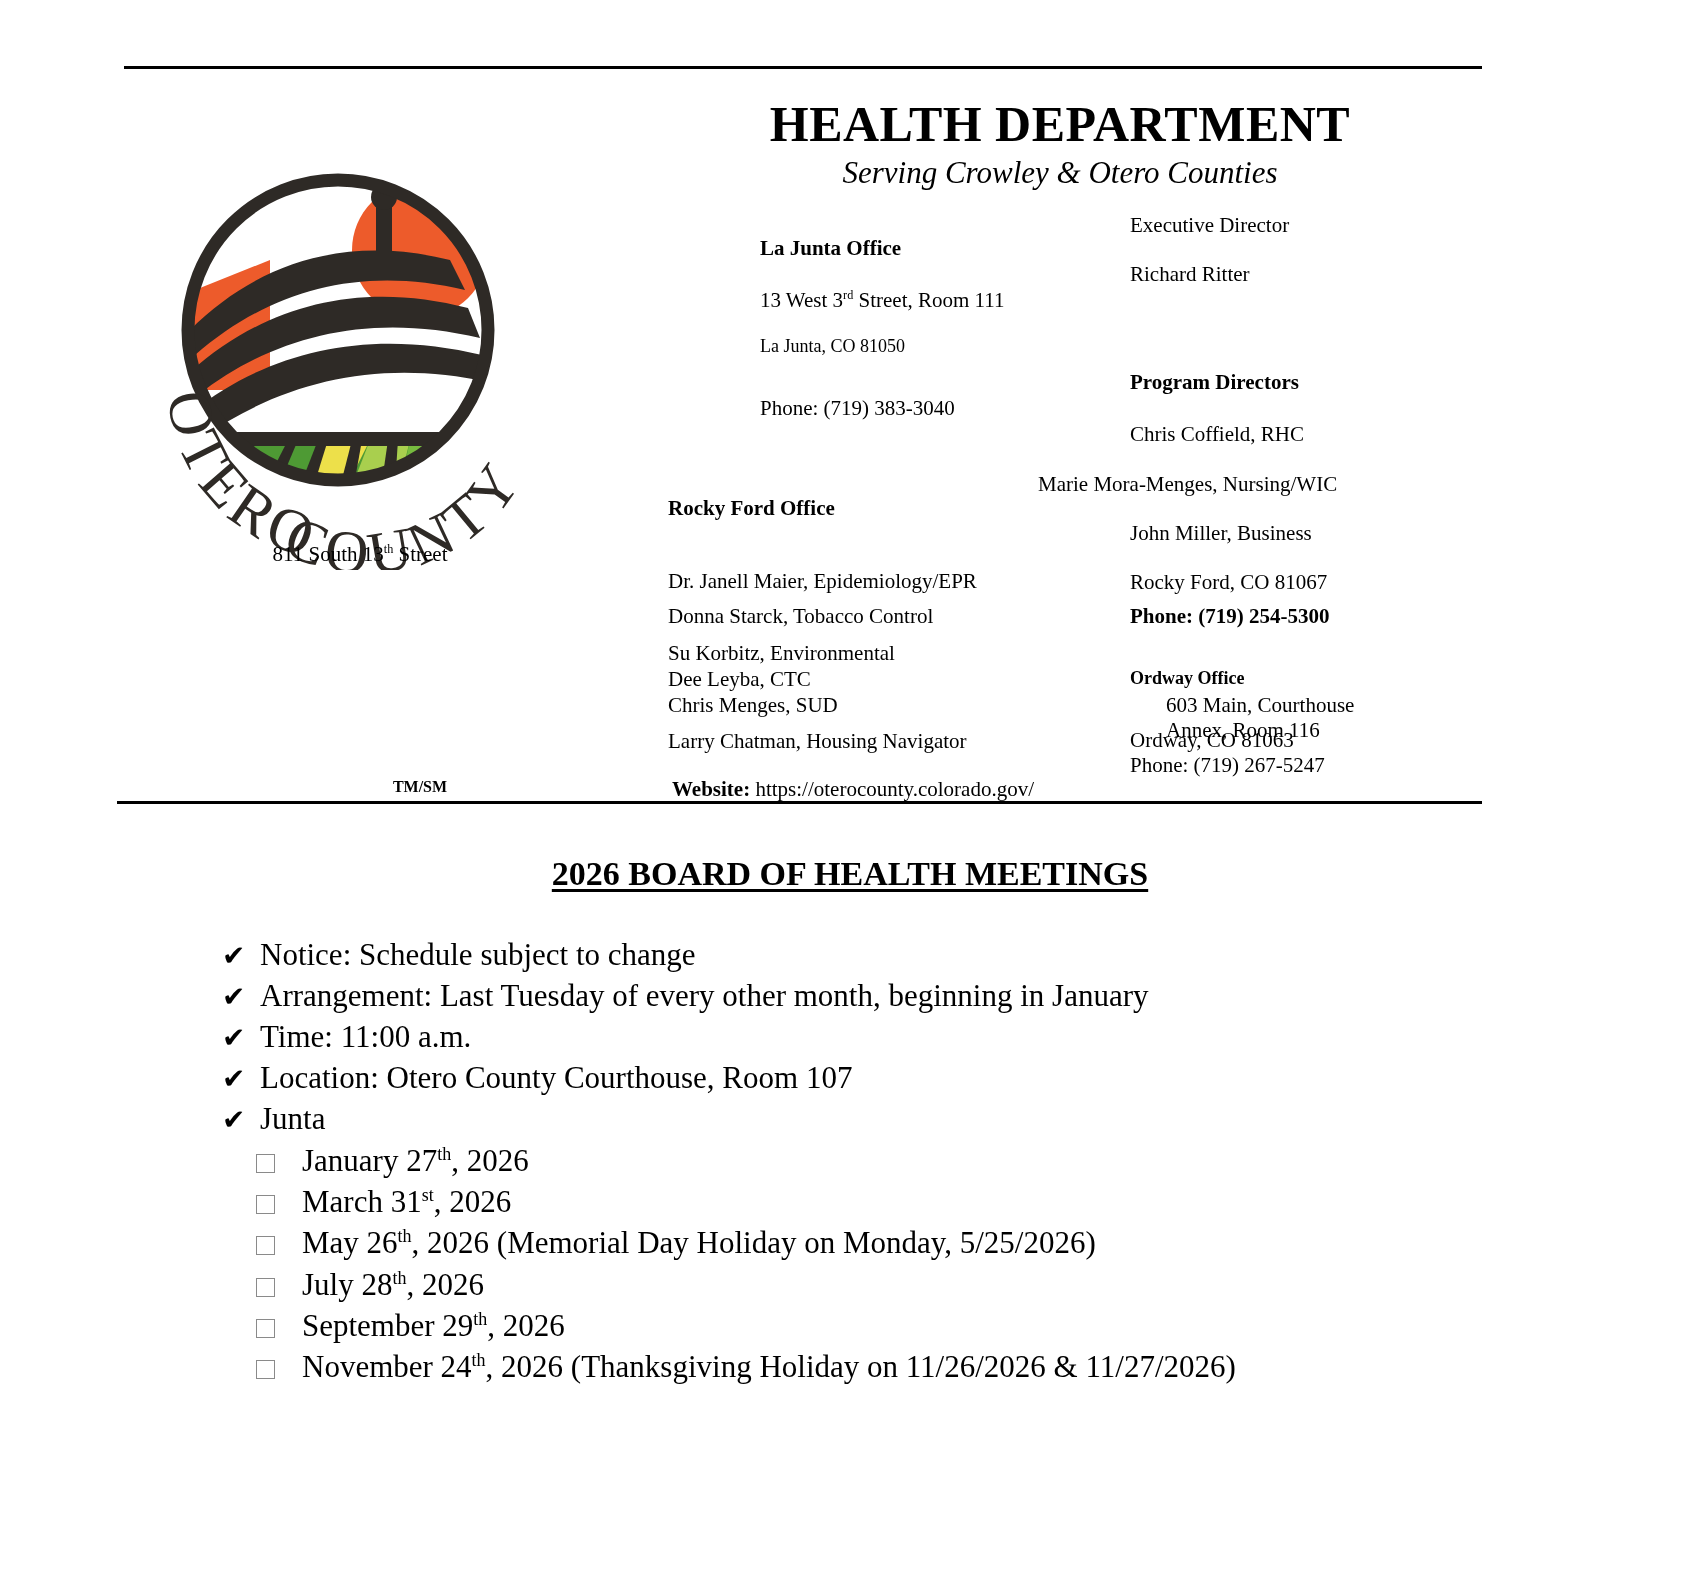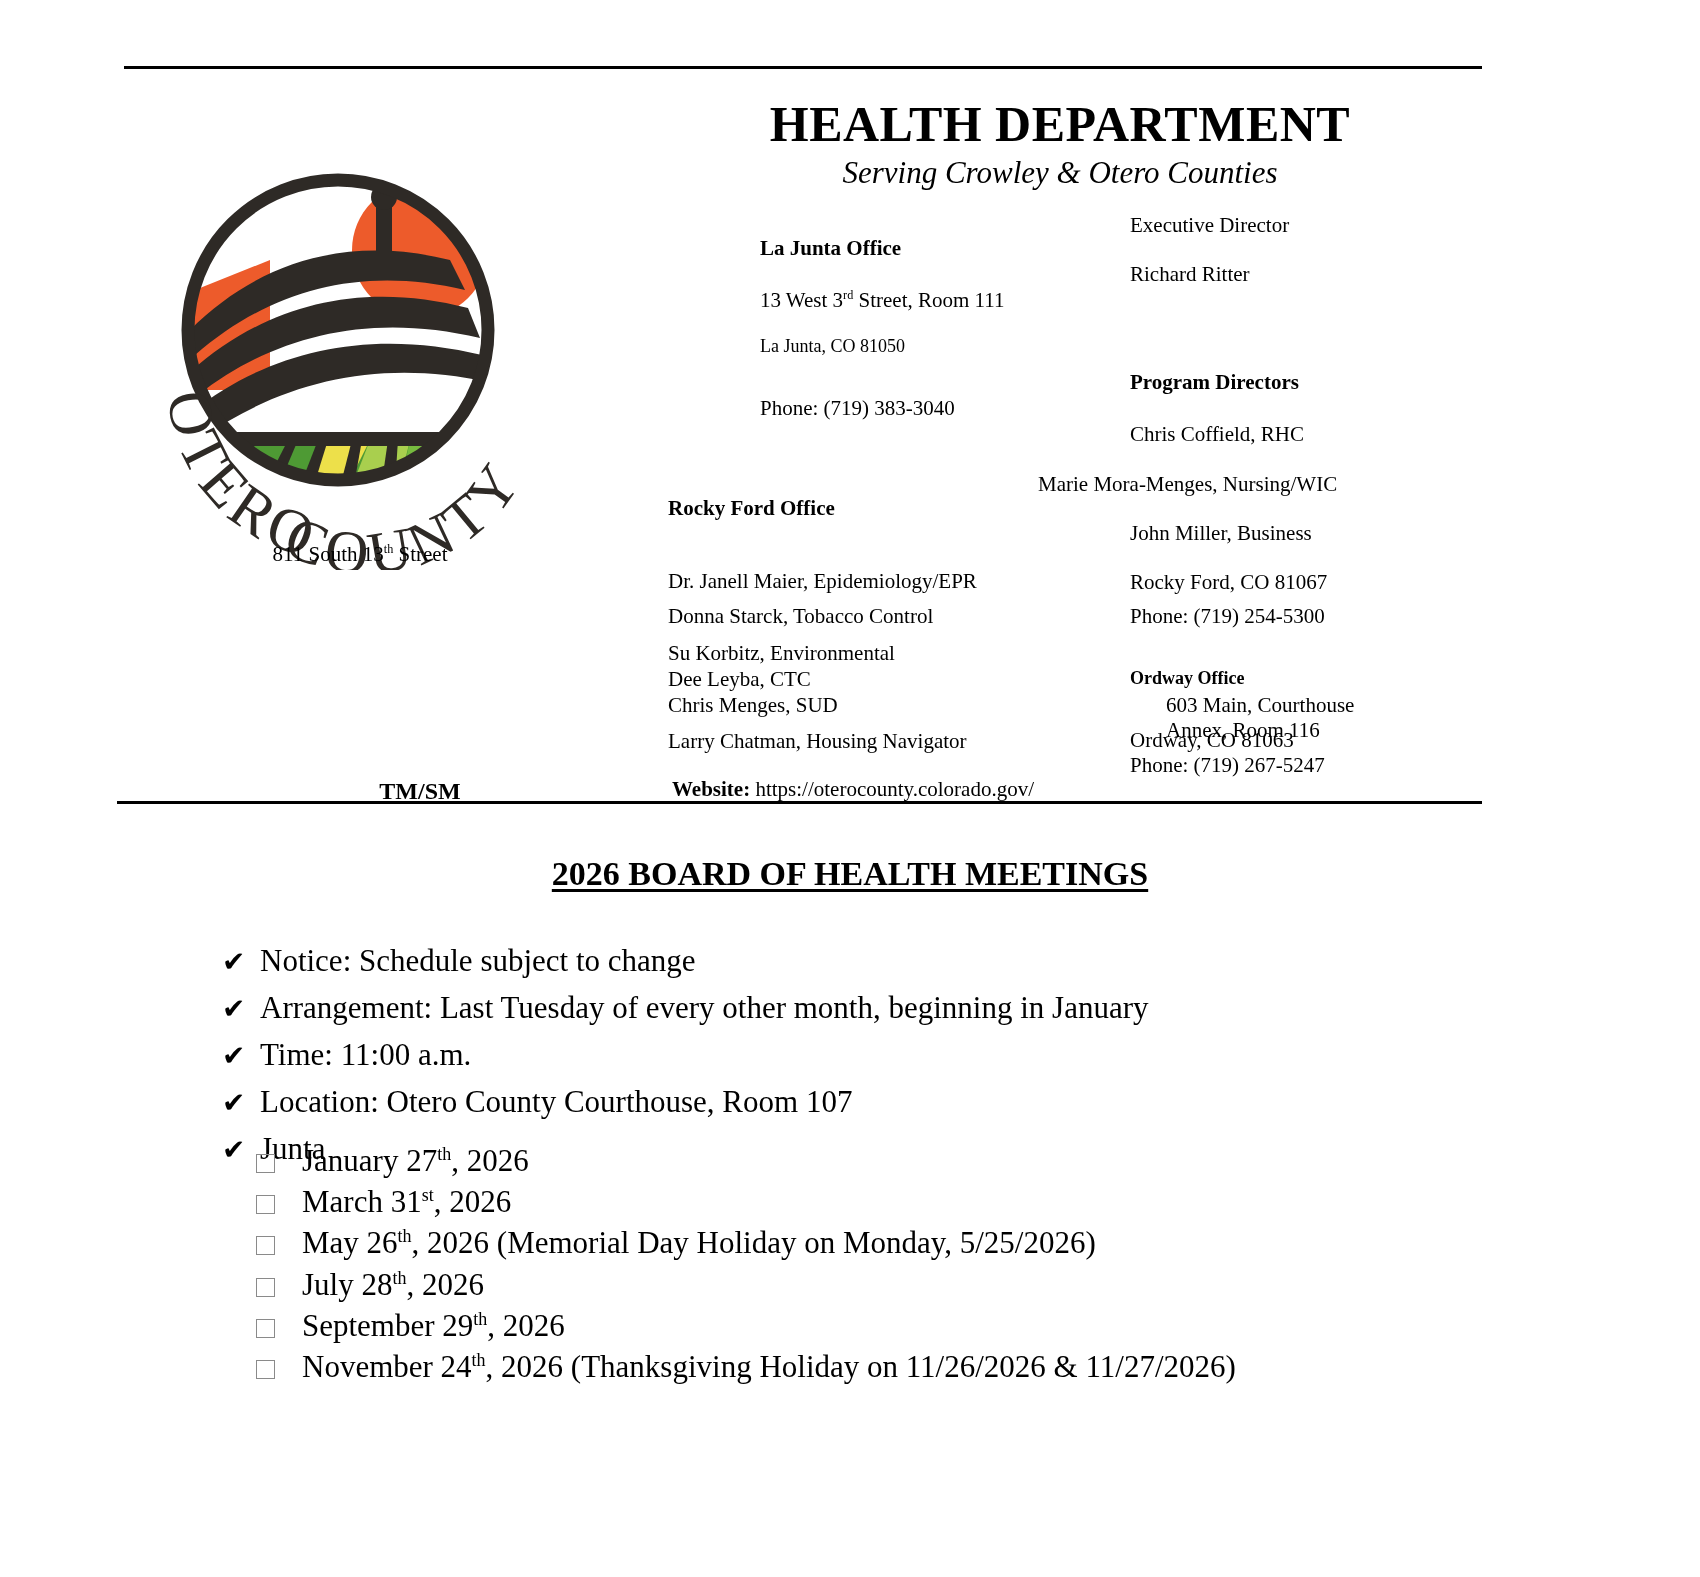--- a/index.html
+++ b/index.html
@@ -78,21 +78,21 @@
     width: 480px;
     text-align: center;
     font-size: 21px;
   }
   .tm-sm {
     position: absolute;
     left: 300px;
     top: 778px;
     width: 240px;
     text-align: center;
-    font-size: 24px;
+    font-size: 16px;
     font-weight: bold;
   }
   .mid-ljunta { position: absolute; left: 760px; top: 236px; font-weight: bold; font-size: 21px;}
   .mid-l1 { position: absolute; left: 760px; top: 288px; font-size: 21px;}
   .mid-l2 { position: absolute; left: 760px; top: 336px; font-size: 18px;}
   .mid-l3 { position: absolute; left: 760px; top: 396px; font-size: 21px;}
 
   .mid-rford { position: absolute; left: 668px; top: 496px; font-weight: bold; font-size: 21px;}
   .mid-s1 { position: absolute; left: 668px; top: 569px; font-size: 21px;}
   .mid-s2 { position: absolute; left: 668px; top: 604px; font-size: 21px;}
@@ -105,21 +105,21 @@
   .website-line b { font-weight: bold; }
 
   
   .r-exechdr { position: absolute; left: 1130px; top: 213px; font-weight: normal; font-size: 21px;}
   .r-exec    { position: absolute; left: 1130px; top: 262px; font-size: 21px;}
   .r-pdhdr   { position: absolute; left: 1130px; top: 370px; font-weight: bold; font-size: 21px;}
   .r-pd1     { position: absolute; left: 1130px; top: 422px; font-size: 21px;}
   .r-pd2     { position: absolute; left: 1038px; top: 472px; font-size: 21px;}
   .r-pd3     { position: absolute; left: 1130px; top: 521px; font-size: 21px;}
   .r-rfcity  { position: absolute; left: 1130px; top: 570px; font-size: 21px;}
-  .r-rfphone { position: absolute; left: 1130px; top: 604px; font-size: 21px;}
+  .r-rfphone { position: absolute; left: 1130px; top: 604px; font-size: 21px; font-weight: bold;}
   .r-ordhdr  { position: absolute; left: 1130px; top: 668px; font-weight: bold; font-size: 18px;}
   .r-ord1    { position: absolute; left: 1130px; top: 693px; font-size: 21px; margin-left: 36px;}
   .r-ord2    { position: absolute; left: 1130px; top: 728px; font-size: 21px;}
   .r-ord3    { position: absolute; left: 1130px; top: 753px; font-size: 21px;}
 
   
   .meeting-title {
     position: absolute;
     left: 200px;
     top: 855px;
@@ -145,21 +145,21 @@
     display: flex;
     align-items: baseline;
   }
   .bullet-check {
     width: 38px;
     flex: 0 0 38px;
     font-size: 28px;
     font-family: "DejaVu Sans", sans-serif;
     font-weight: bold;
   }
-  .bullet-text { flex: 1 1 auto; margin-top: 6px; }
+  .bullet-text { flex: 1 1 auto; }
 
   .dates {
     position: absolute;
     left: 256px;
     top: 1140px;
     width: 1400px;
     font-size: 31px;
     line-height: 1.33;
   }
   .date-row {

